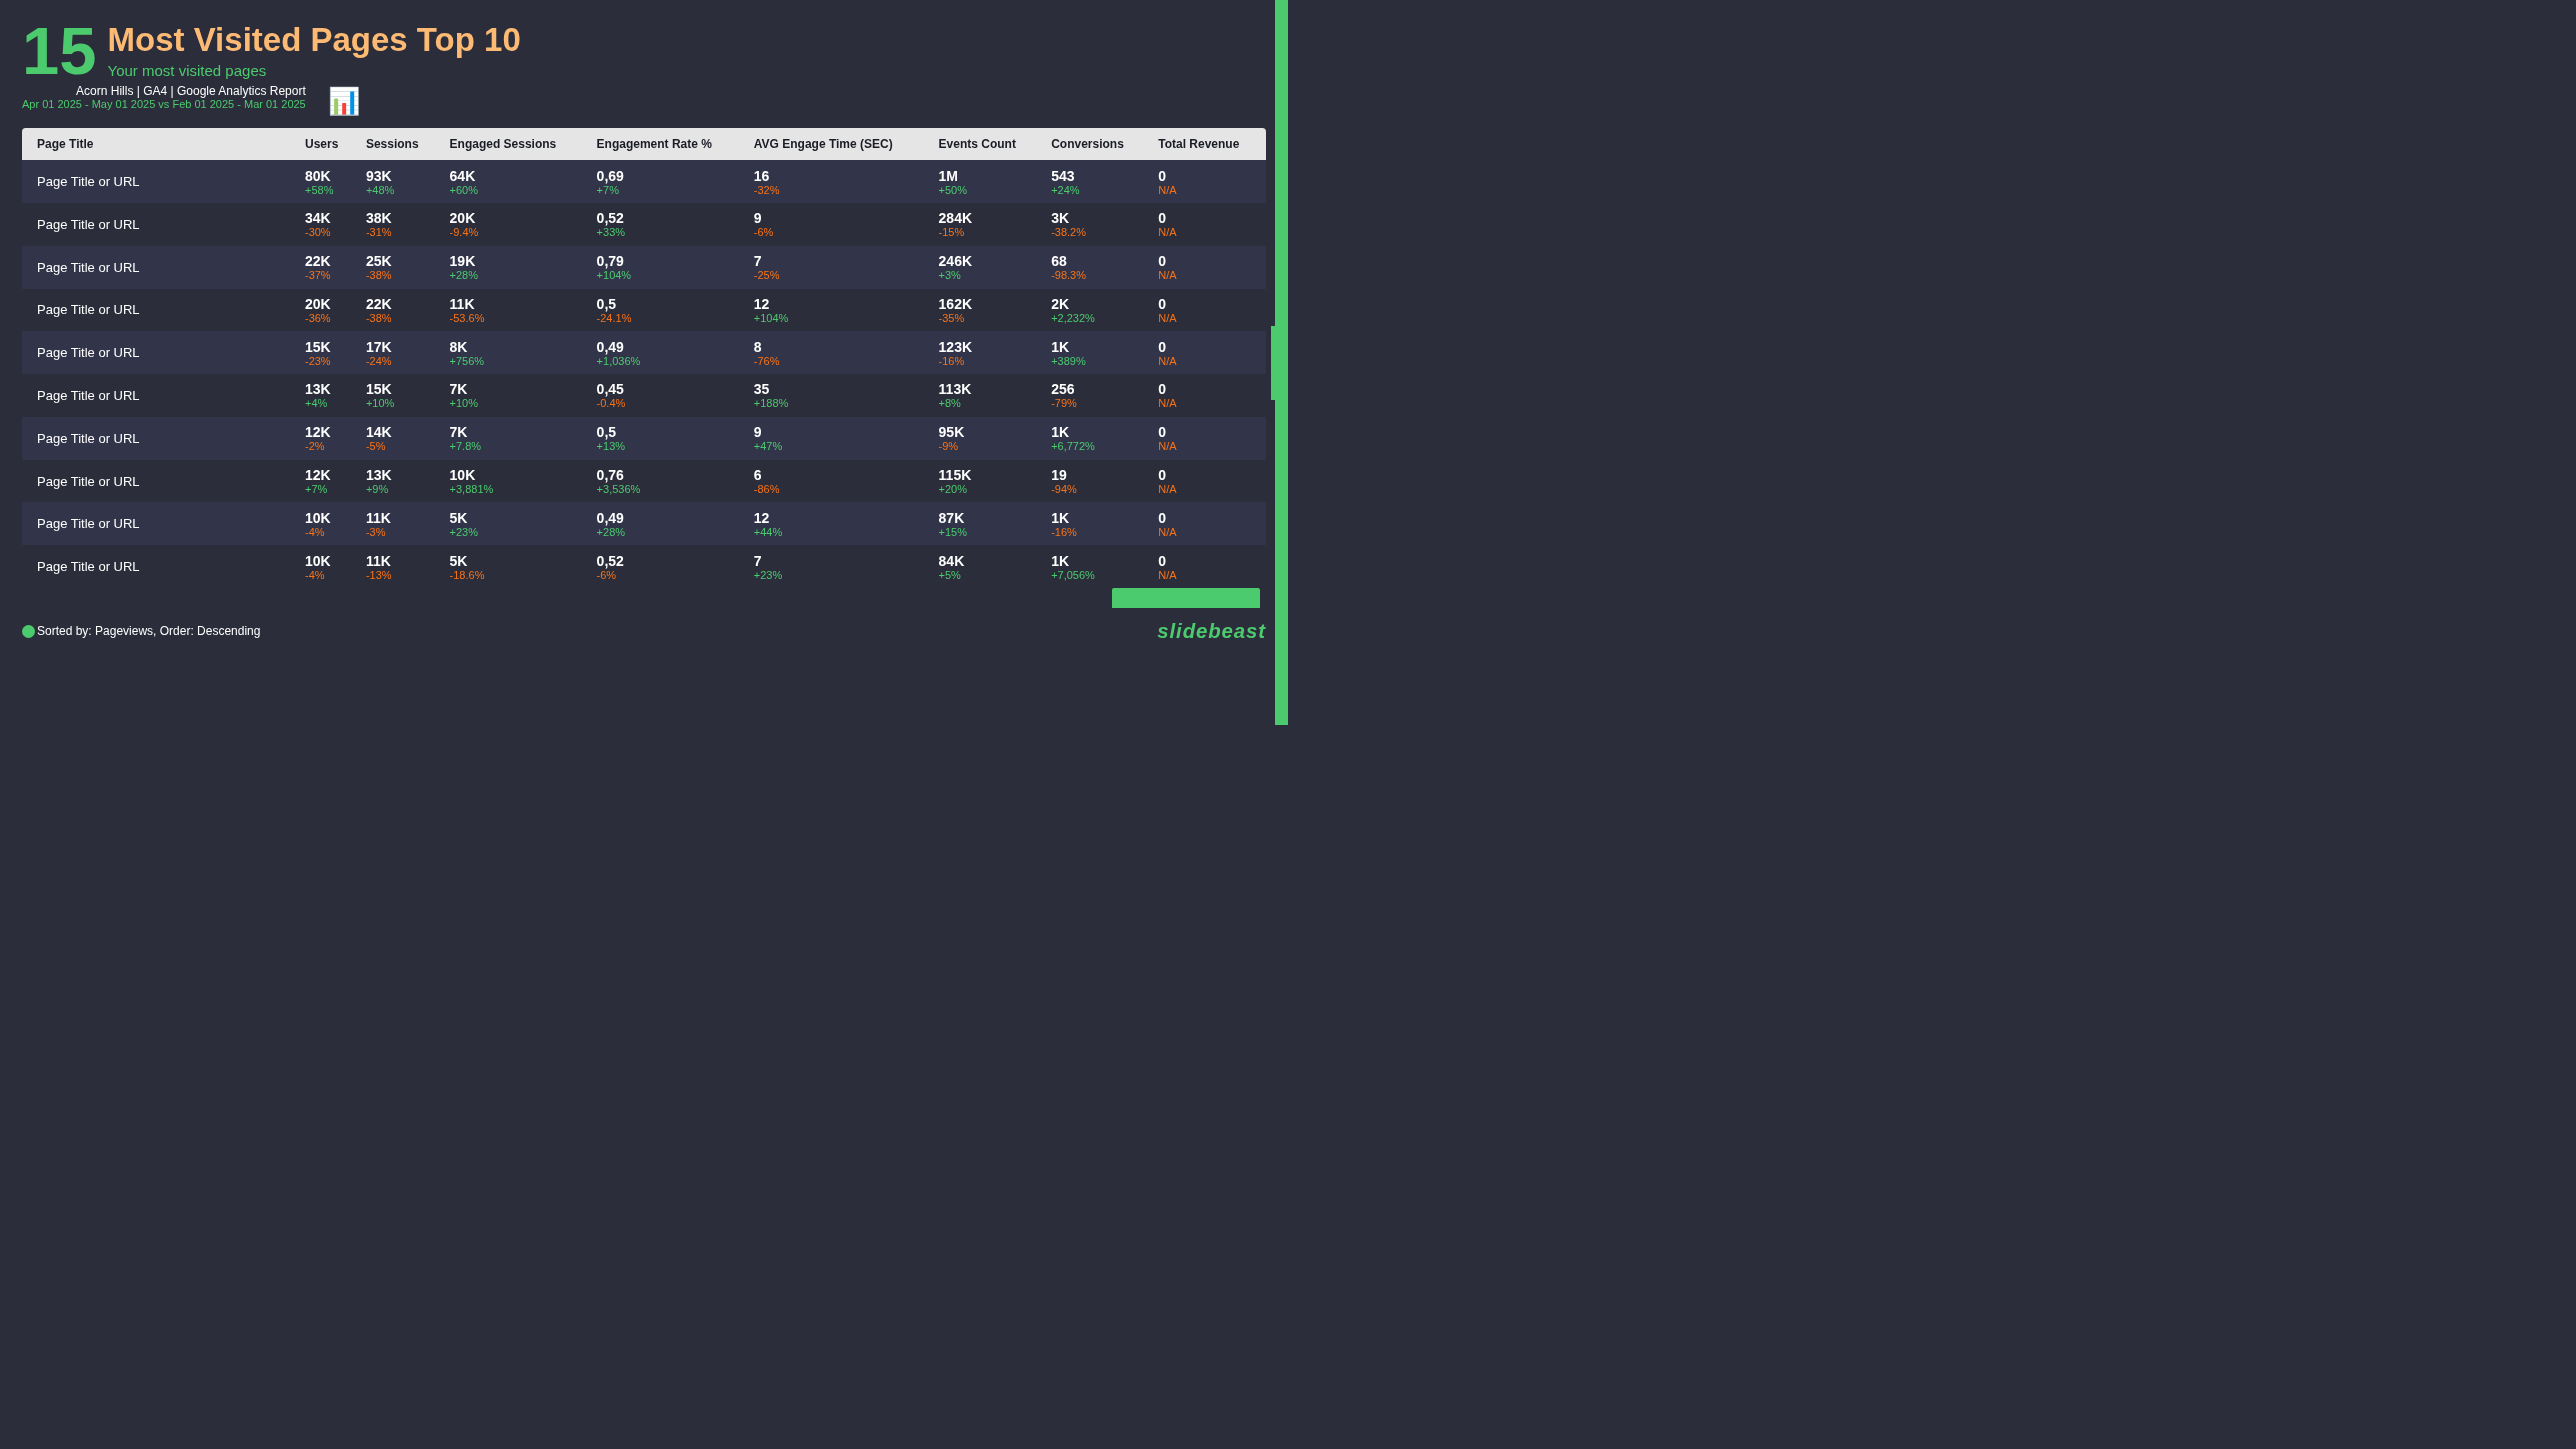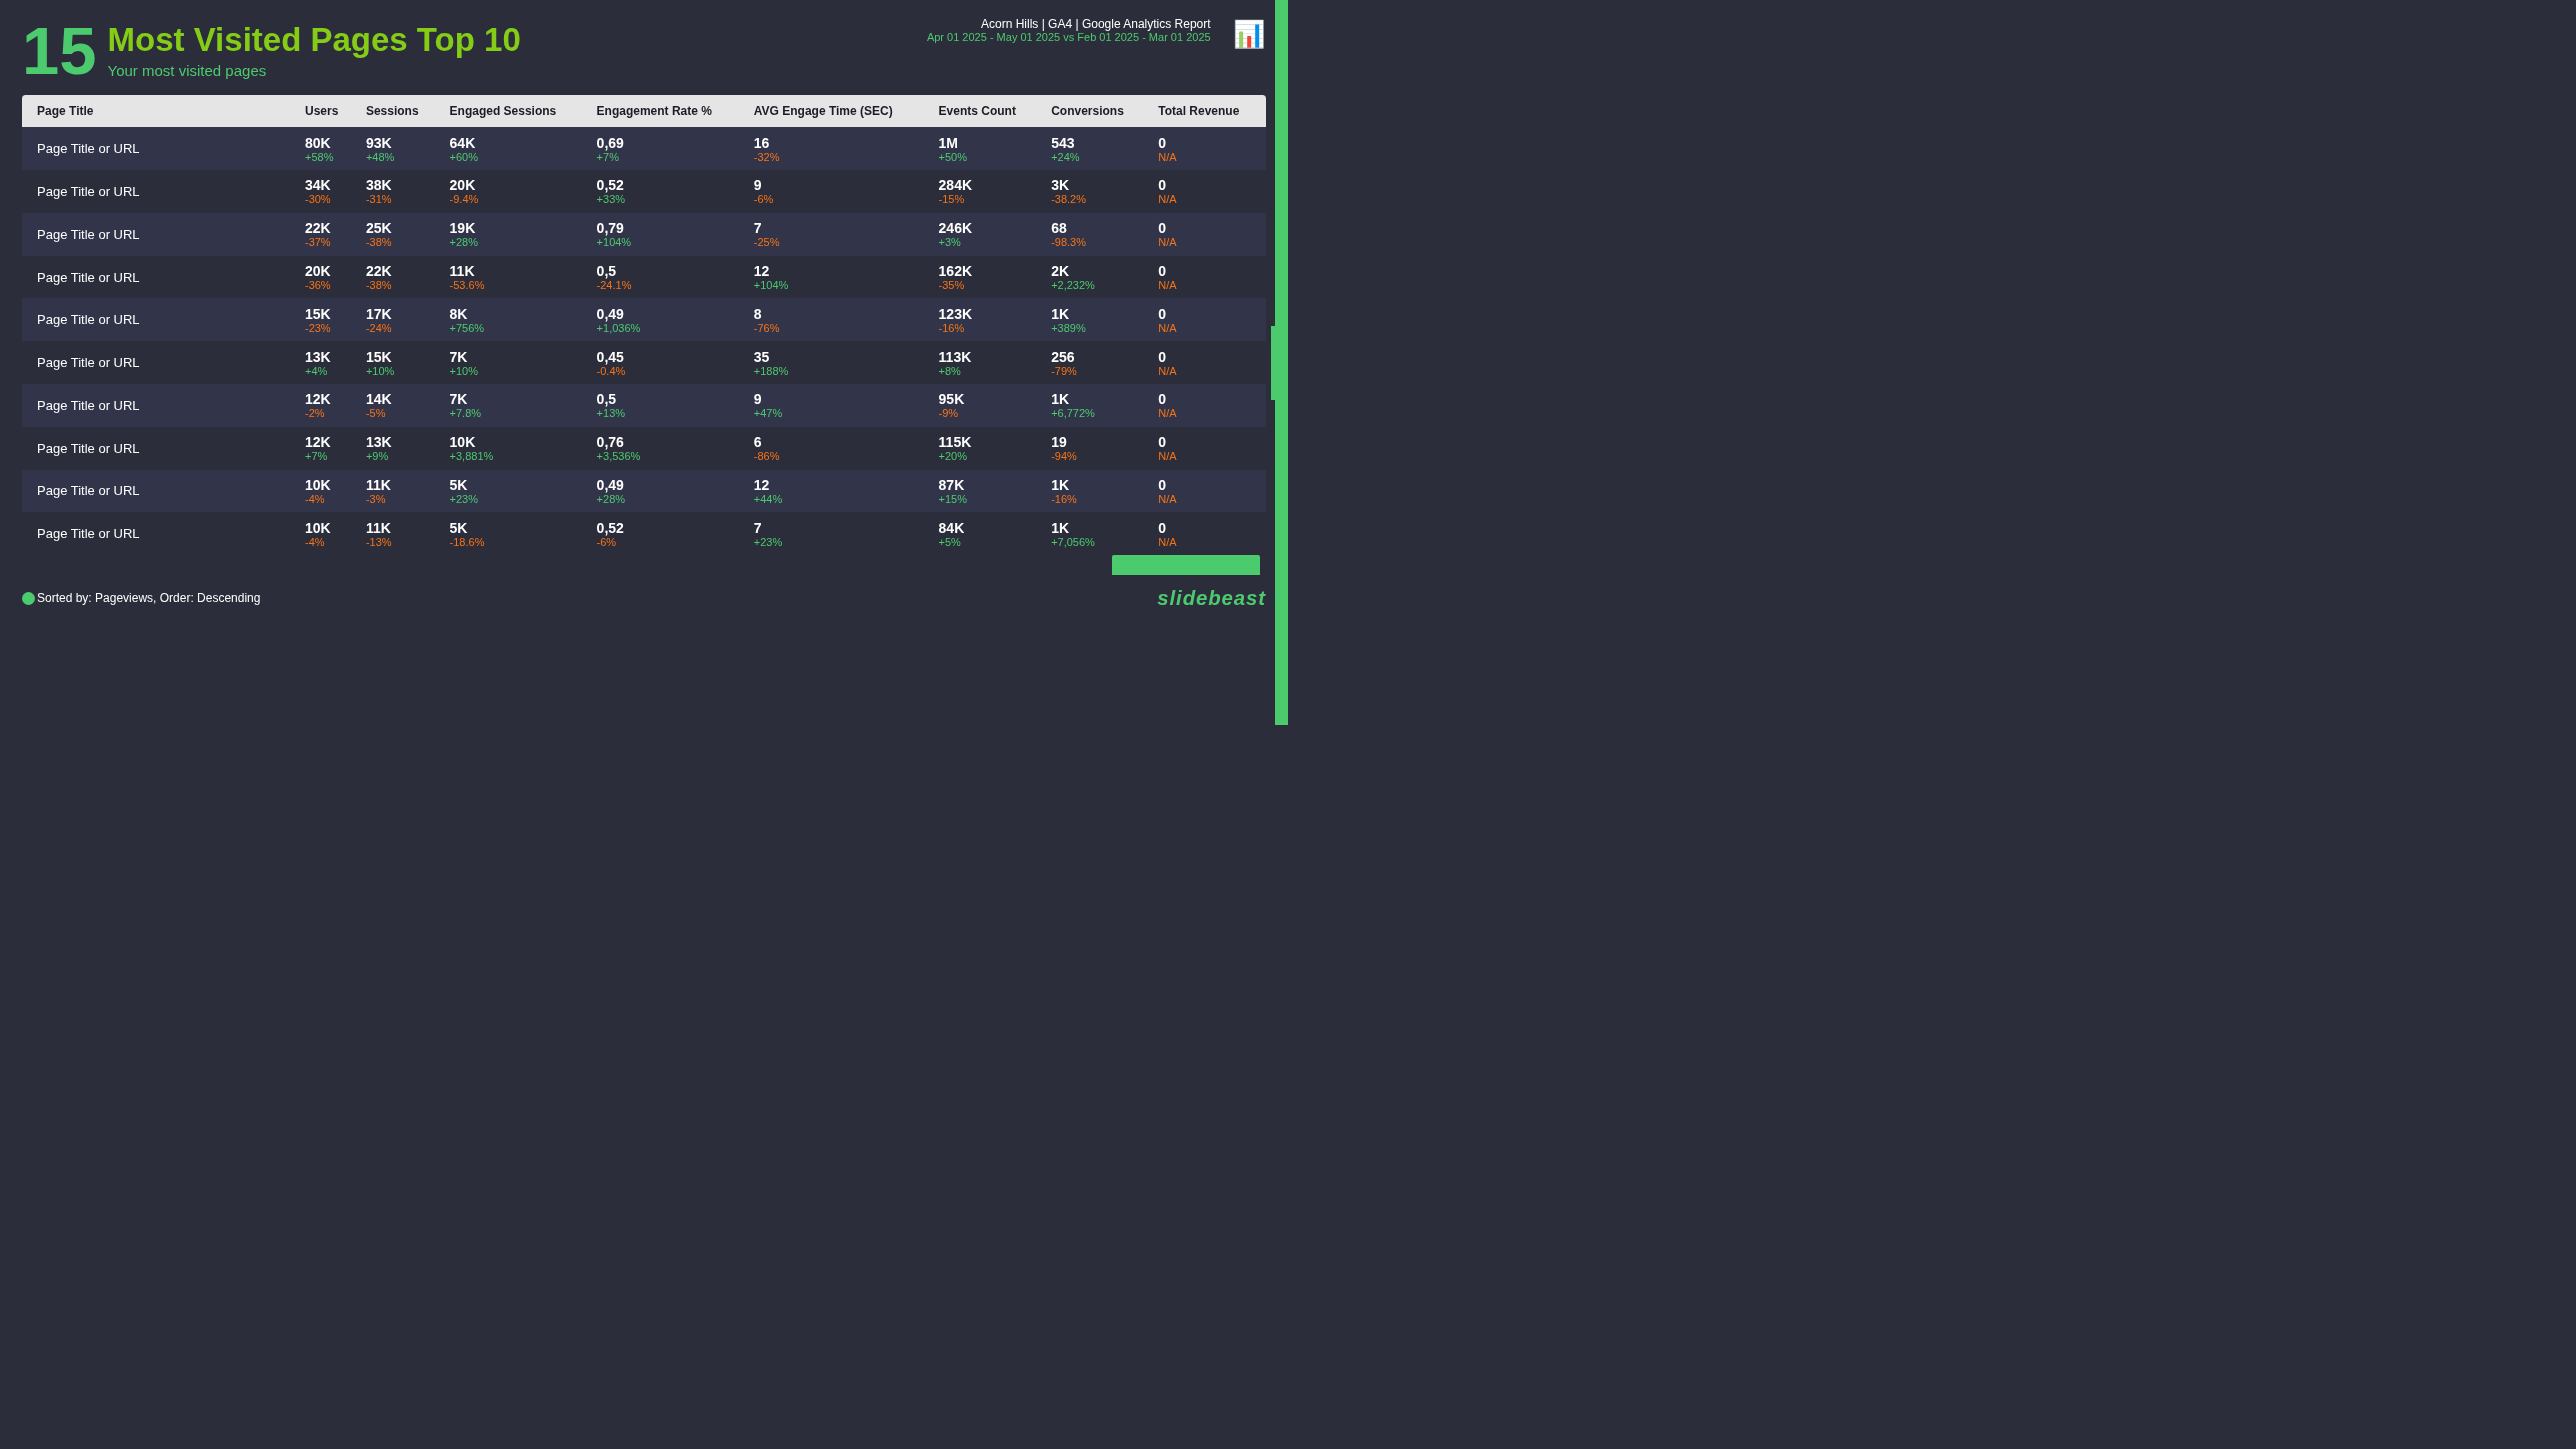--- a/index.html
+++ b/index.html
@@ -11,41 +11,42 @@
       overflow: hidden;
       position: relative;
     }
 
     
     .header {
       display: flex;
       align-items: flex-start;
       justify-content: space-between;
       padding: 16.7px 22px 11px 22px;
+      flex-direction: column;
     }
     .header-left {
       display: flex;
       align-items: center;
       gap: 11px;
     }
     .page-number {
       font-size: 67px;
       font-weight: 900;
       color: #4cca6e;
       line-height: 1;
     }
     .header-titles {
       display: flex;
       flex-direction: column;
       justify-content: center;
     }
     .main-title {
       font-size: 33px;
       font-weight: 700;
-      color: #84cc16;
+      color: #fdba74;
     }
     .sub-title {
       font-size: 15px;
       color: #4cca6e;
       margin-top: 3px;
     }
     .header-right {
       text-align: right;
       font-size: 11px;
       color: #4cca6e;

